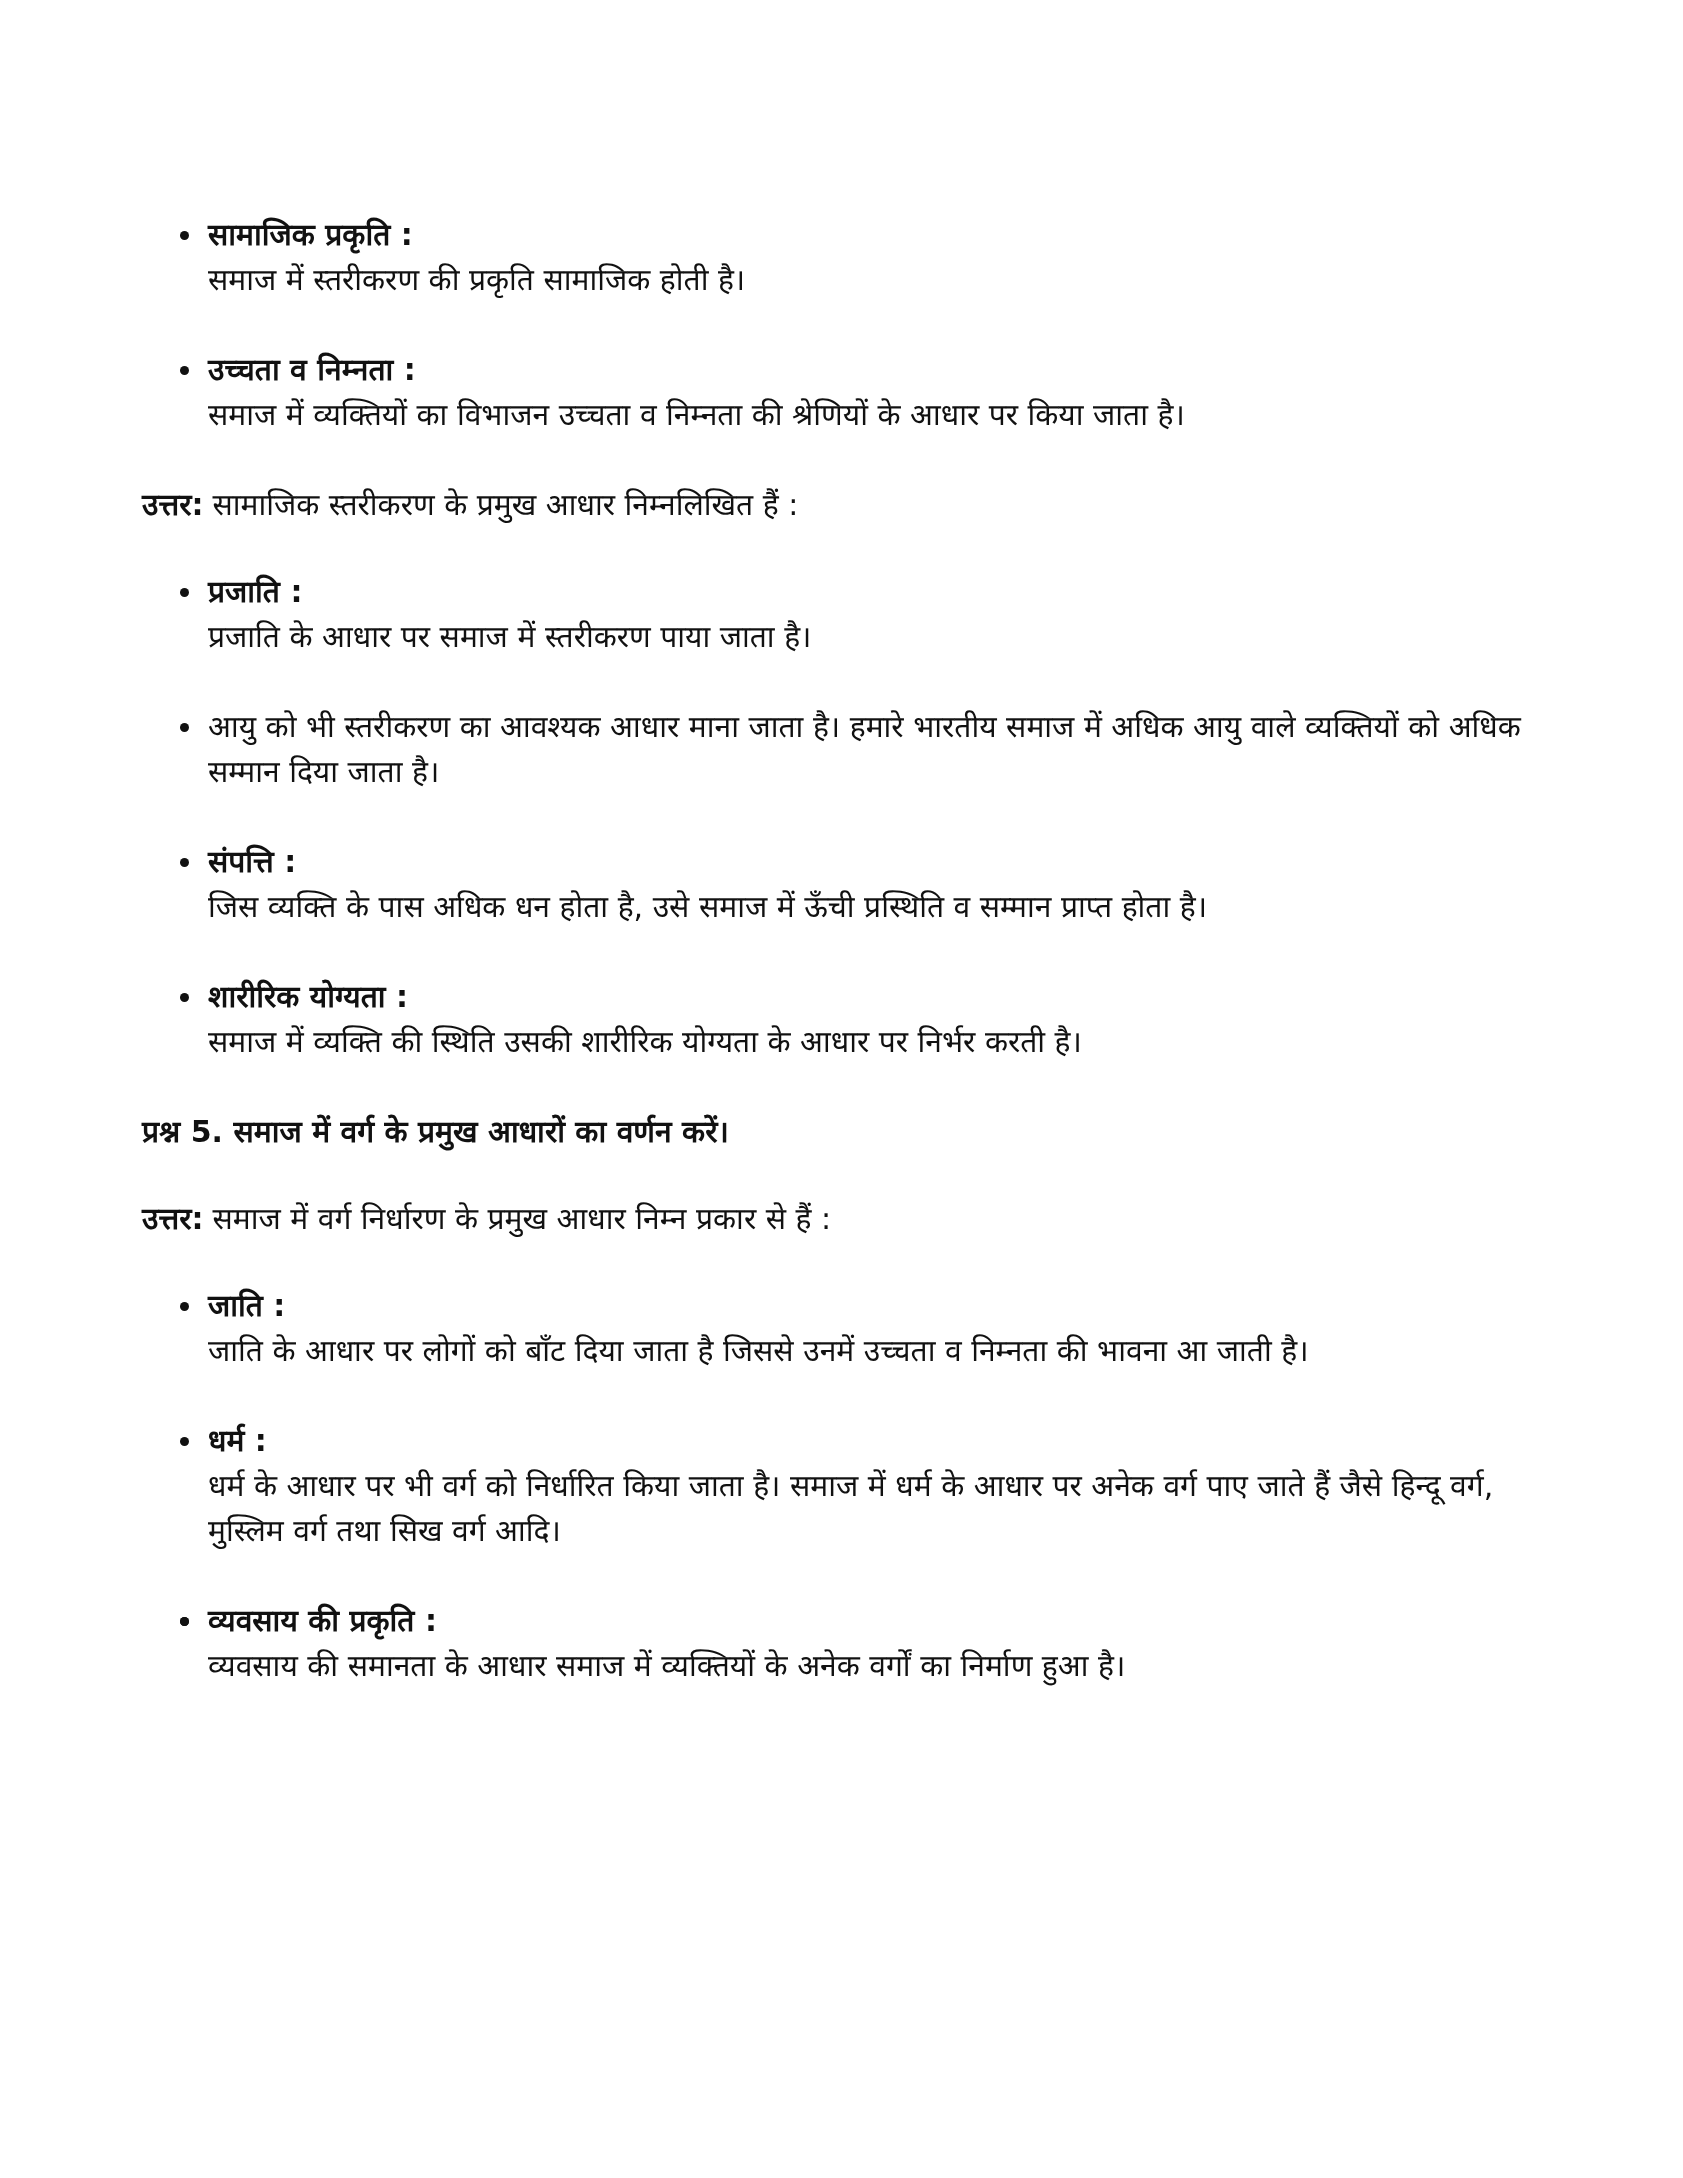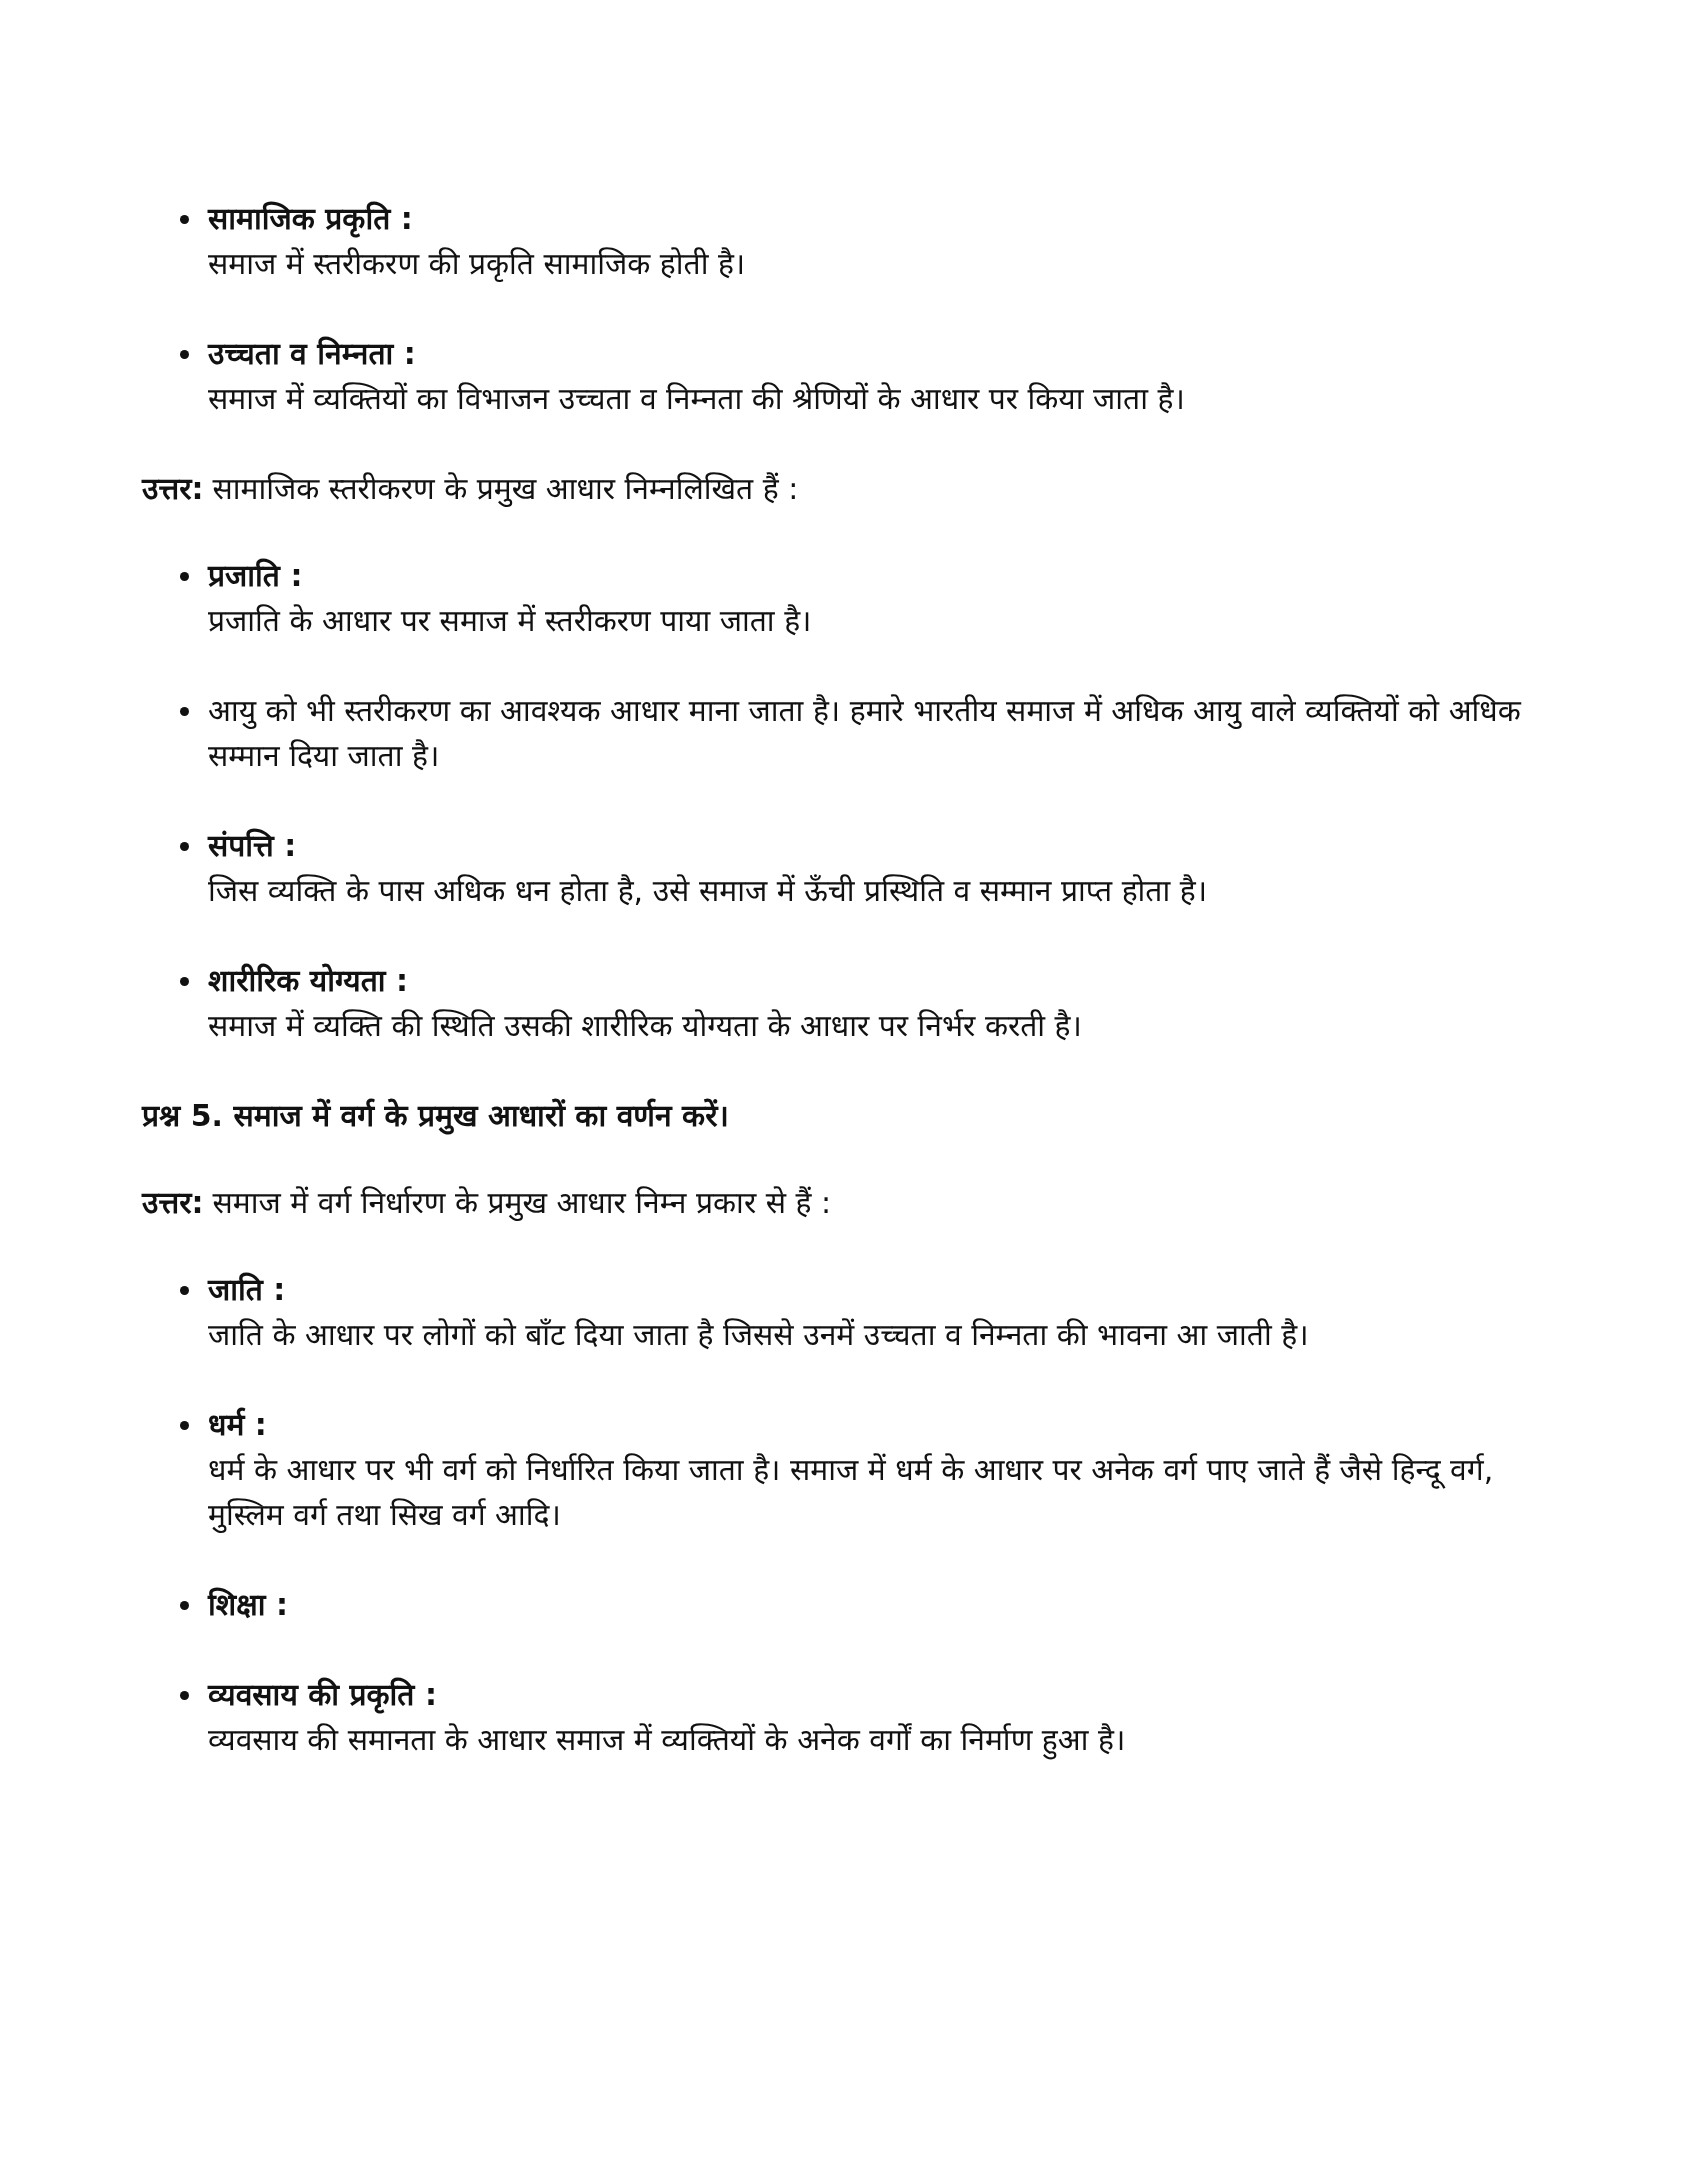--- a/index.html
+++ b/index.html
@@ -26,20 +26,21 @@
   .bullet-list {
     list-style: none;
     margin: 0 0 45px 0;
   }
 
   .bullet-item {
     position: relative;
     padding-left: 66px;
     margin-bottom: 45px;
     max-width: 1386px;
+    margin-top: 16px;
   }
 
   .bullet-item:last-child { margin-bottom: 0; }
 
   .bullet-dot {
     position: absolute;
     left: 38px;
     top: 19px;
     width: 9px;
     height: 9px;
@@ -136,21 +137,20 @@
         <div class="bullet-title">जाति :</div>
         <div class="bullet-body">जाति के आधार पर लोगों को बाँट दिया जाता है जिससे उनमें उच्चता व निम्नता की भावना आ जाती है।</div>
       </li>
       <li class="bullet-item">
         <span class="bullet-dot"></span>
         <div class="bullet-title">धर्म :</div>
         <div class="bullet-body">धर्म के आधार पर भी वर्ग को निर्धारित किया जाता है। समाज में धर्म के आधार पर अनेक वर्ग पाए जाते हैं जैसे हिन्दू वर्ग, मुस्लिम वर्ग तथा सिख वर्ग आदि।</div>
       </li>
       <li class="bullet-item">
         <span class="bullet-dot"></span>
-        <div class="bullet-title">शिक्षा :</div>
       </li>
       <li class="bullet-item">
         <span class="bullet-dot"></span>
         <div class="bullet-title">व्यवसाय की प्रकृति :</div>
         <div class="bullet-body">व्यवसाय की समानता के आधार समाज में व्यक्तियों के अनेक वर्गों का निर्माण हुआ है।</div>
       </li>
     </ul>
   </section>
 
 </div>

